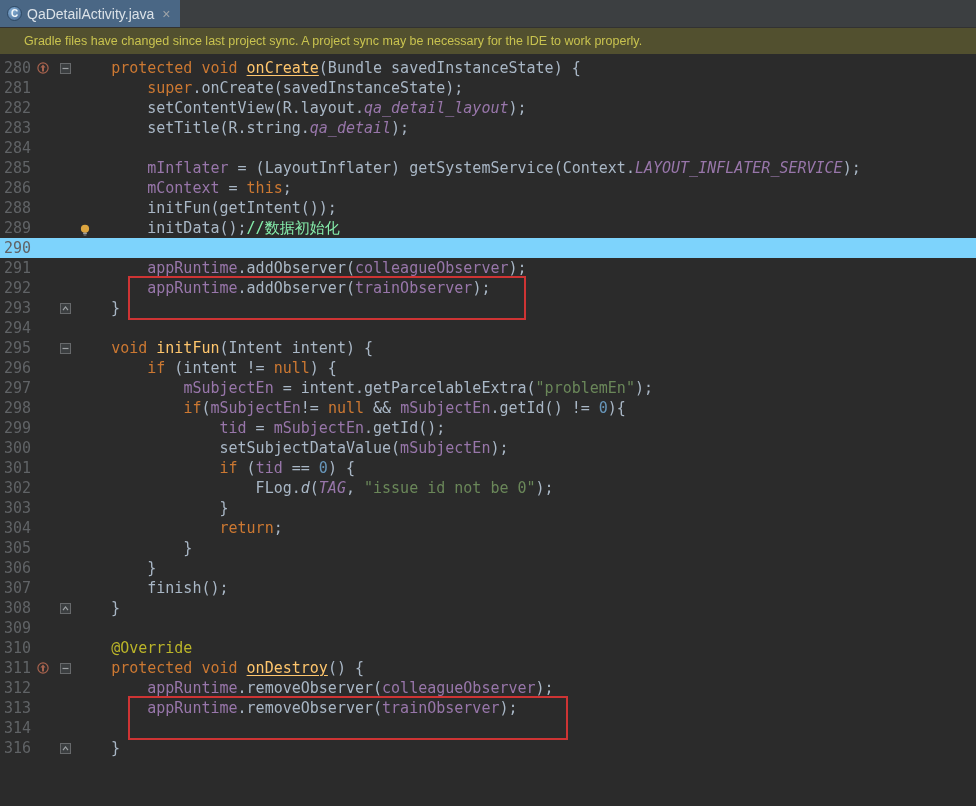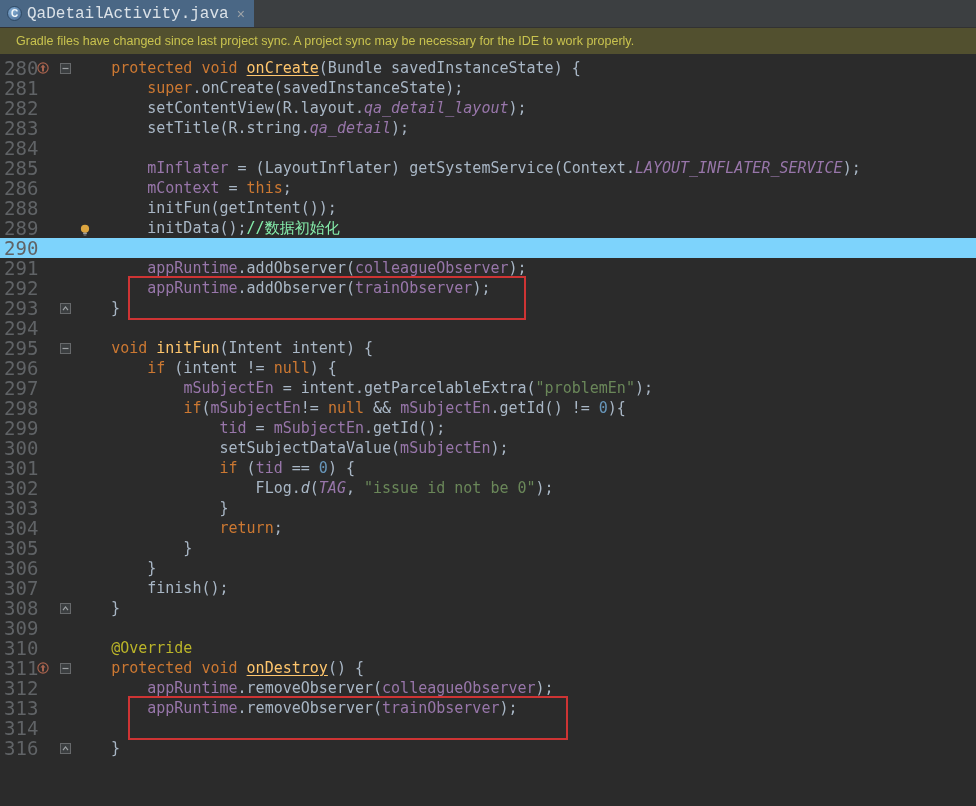--- a/index.html
+++ b/index.html
@@ -3,38 +3,38 @@
 <meta charset="utf-8">
 <style>
   * { margin:0; padding:0; box-sizing:border-box; }
   html,body { width:976px; height:806px; overflow:hidden; }
   body { background:#2B2B2B; font-family:"DejaVu Sans Mono", monospace; }
 
   
   .tabbar { height:28px; background:#3C3F41; display:flex; align-items:stretch;
             font-family:"Liberation Sans", sans-serif; border-bottom:1px solid #323232; }
   .tab { display:flex; align-items:center; gap:5px; padding:0 9px 0 7px; background:#4A6785; }
-  .tab-label { font-size:16px; color:#DBE2E8;font-family:Liberation Mono, monospace; }
+  .tab-label { font-size:14px; color:#DBE2E8; }
   .class-icon { width:15px; height:15px; border-radius:50%;
                 background:radial-gradient(circle at 35% 30%, #85AFD6, #43648C);
                 border:1px solid #2F4A66; color:#F0F6FA; font-size:10px; font-weight:bold;
                 display:flex; align-items:center; justify-content:center; }
   .tab-close { color:#9FA4A8; font-size:14px; line-height:14px; margin-left:3px; cursor:pointer; }
 
   
   .banner { height:26px; background:#52502F; color:#C9C34F; font-size:12.5px;
-            display:flex; align-items:center; padding:0 16px;
+            display:flex; align-items:center; padding:0 24px;
             font-family:"Liberation Sans", sans-serif; }
 
   
   .editor { position:relative; padding-top:4px; font-size:15px; line-height:20px; height:752px; }
   .code-row { display:flex; height:20px; position:relative; }
   .code-row.current { background:#7dd3fc; }
   .gutter { flex:0 0 75px; width:75px; display:flex; align-items:center; }
-  .lnum { width:34px; padding-left:4px; font-size:19px; color:#606366; }
+  .lnum { width:34px; padding-left:4px; font-size:15px; color:#606366; }
   .icon-slot { width:18px; height:14px; display:flex; align-items:center; justify-content:center; }
   .fold-slot { width:16px; margin-left:5px; height:12px; display:flex; align-items:center; justify-content:center; }
   .code-text { flex:1; white-space:pre; line-height:20px; }
   .bulb { position:absolute; left:79px; top:4px; width:12px; height:13px; }
 
   
   .tk-d  { color:#A9B7C6; }
   .tk-k  { color:#CC7832; }
   .tk-f  { color:#9876AA; }
   .tk-si { color:#9876AA; font-style:italic; }

